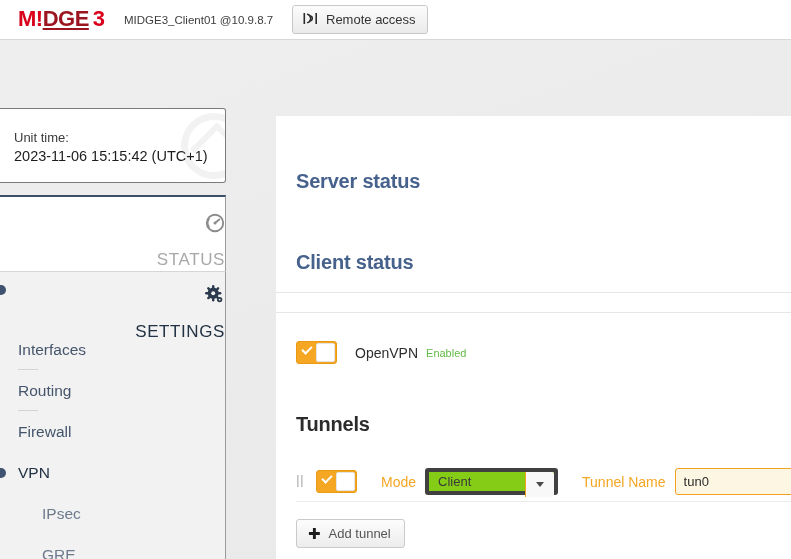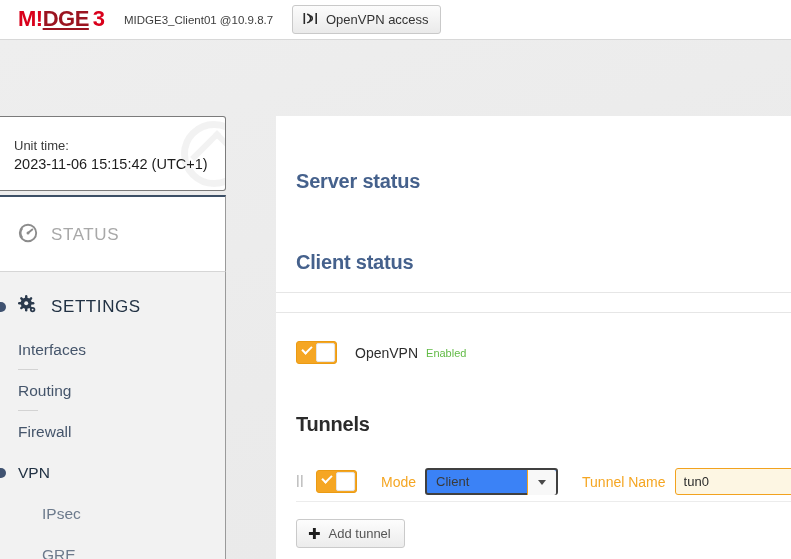--- a/index.html
+++ b/index.html
@@ -69,21 +69,20 @@
   
   #unittime {
     position: absolute;
     left: 0; top: 68px;
     width: 226px; height: 75px;
     background: #ffffff;
     border: 1px solid #7b7b7b;
     border-left: none;
     border-radius: 0 3px 3px 0;
     overflow: hidden;
-    margin-top: 8px;
   }
   #unittime .watermark {
     position: absolute;
     right: -22px; top: 4px;
     width: 66px; height: 66px;
     border-radius: 50%;
     border: 7px solid #f2f2f2;
     opacity: 0.95;
   }
   #unittime .watermark:after {
@@ -136,25 +135,26 @@
     border-top: 1px solid #d6d6d6;
     border-right: 1px solid #9a9a9a;
     border-bottom: none;
     padding-bottom: 4px;
     min-height: 330px;
   }
 
   .nav-top {
     position: relative;
     display: flex;
-    align-items: center;
+    align-items: flex-end;
     height: 44px;
     padding-left: 18px;
     gap: 13px;
     cursor: pointer;
+    flex-direction: column;
   }
   .nav-top .nav-text {
     font-size: 17px;
     letter-spacing: 0.6px;
   }
   .nav-top.inactive .nav-text { color: #a8a8a8; }
   .nav-top.active .nav-text { color: #223244; }
 
   .bullet {
     position: absolute;
@@ -286,23 +286,23 @@
     font-size: 14px;
     color: #f5a623;
     margin-left: 24px;
     white-space: nowrap;
     flex: none;
   }
   .select-wrap {
     position: relative;
     margin-left: 9px;
     width: 133px; height: 27px;
-    border: 2px solid #404040;
+    border: 4px solid #404040;
     border-radius: 3px;
-    background: #3b82f6;
+    background: #84cc16;
     display: flex;
     align-items: center;
     cursor: pointer;
     flex: none;
   }
   .select-wrap .sel-value {
     font-size: 13px;
     color: #3a3a3a;
     padding-left: 9px;
   }
@@ -379,21 +379,21 @@
 
   <div id="remote-access">
     <span>
       <svg width="17" height="15" viewBox="0 0 17 15">
         <rect x="1.5" y="2" width="1.6" height="11" fill="#2b2b2b"></rect>
         <rect x="13.4" y="2" width="1.6" height="11" fill="#2b2b2b"></rect>
         <path d="M5.6 3.2 a4.4 4.4 0 0 1 0 8.4" stroke="#2b2b2b" stroke-width="1.5" fill="none" stroke-linecap="round"></path>
         <path d="M7.9 5.0 a2.4 2.4 0 0 1 0 4.8" stroke="#2b2b2b" stroke-width="1.5" fill="none" stroke-linecap="round"></path>
       </svg>
     </span>
-    <span class="ra-label">OpenVPN access</span>
+    <span class="ra-label">Remote access</span>
   </div>
 </div>
 
 <div id="page">
 
   <div id="unittime">
     <div class="watermark"></div>
     <div id="ut-label">Unit time:</div>
     <div id="ut-value">2023-11-06 15:15:42 (UTC+1)</div>
   </div>

